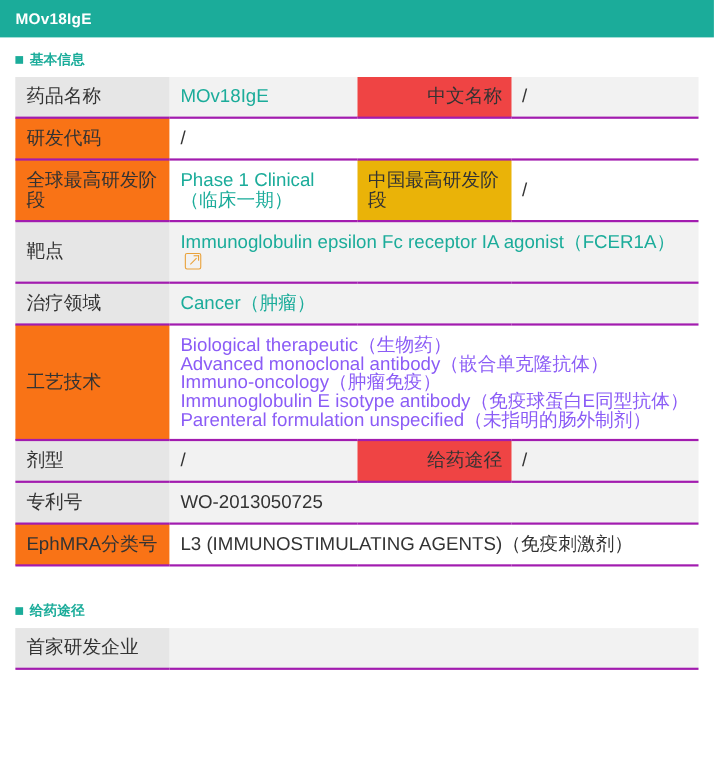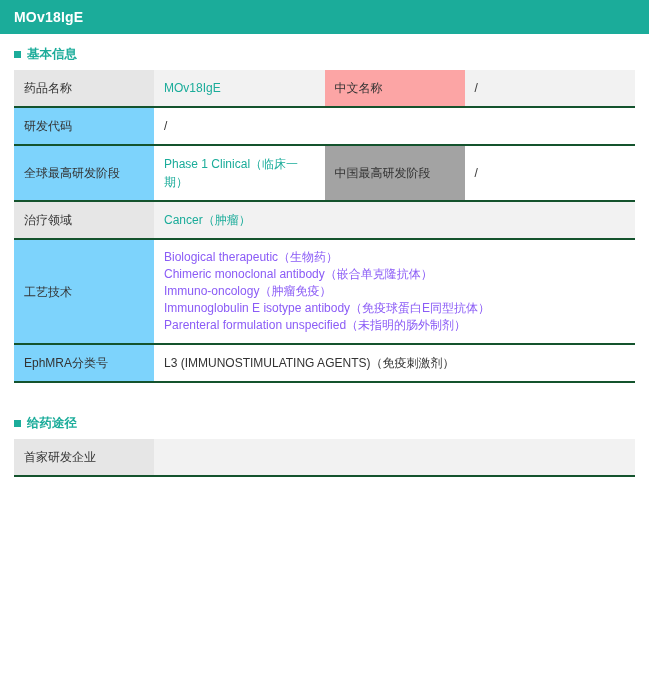--- a/index.html
+++ b/index.html
@@ -63,42 +63,43 @@
   }
   .tbl tr {
     background: #ffffff;
   }
   .tbl tr.alt {
     background: #f2f2f2;
   }
   .tbl td {
     padding: 9px 8px 9px 10px;
     vertical-align: middle;
-    border-bottom: 2px solid #14532d;
-    font-size: 12px;
+    border-bottom: 2px solid #a21caf;
+    font-size: 17px;
     line-height: 18px;
   }
   .tbl td.lbl {
     width: 122px;
     color: #333333;
-    background: #7dd3fc;
+    background: #f97316;
   }
   .tbl tr.alt td.lbl {
     background: #e6e6e6;
   }
   .tbl td.val {
     color: #333333;
   }
   .tbl td.lbl2 {
     width: 122px;
     color: #333333;
-    background: #a3a3a3;
+    background: #eab308;
   }
   .tbl tr.alt td.lbl2 {
-    background: #fca5a5;
+    background: #ef4444;
+    text-align: right;
   }
   .link {
     color: #1bac9a;
   }
   .plain {
     color: #8b5cf6;
   }
   .multi div {
     line-height: 17px;
   }
@@ -166,34 +167,50 @@
     </tr>
     <tr>
       <td class="lbl">全球最高研发阶段</td>
       <td class="val">
         <span class="link">Phase 1 Clinical（临床一期）</span>
       </td>
       <td class="lbl2">中国最高研发阶段</td>
       <td class="val">/</td>
     </tr>
     <tr class="alt">
+      <td class="lbl">靶点</td>
+      <td class="val" colspan="3">
+        <span class="link">Immunoglobulin epsilon Fc receptor IA agonist（FCER1A）</span><span class="edit-icon"></span>
+      </td>
+    </tr>
+    <tr class="alt">
       <td class="lbl">治疗领域</td>
       <td class="val" colspan="3">
         <span class="link">Cancer（肿瘤）</span>
       </td>
     </tr>
     <tr>
       <td class="lbl">工艺技术</td>
       <td class="val multi" colspan="3">
         <div class="plain">Biological therapeutic（生物药）</div>
-        <div class="plain">Chimeric monoclonal antibody（嵌合单克隆抗体）</div>
+        <div class="plain">Advanced monoclonal antibody（嵌合单克隆抗体）</div>
         <div class="plain">Immuno-oncology（肿瘤免疫）</div>
         <div class="plain">Immunoglobulin E isotype antibody（免疫球蛋白E同型抗体）</div>
         <div class="plain">Parenteral formulation unspecified（未指明的肠外制剂）</div>
       </td>
+    </tr>
+    <tr class="alt">
+      <td class="lbl">剂型</td>
+      <td class="val">/</td>
+      <td class="lbl2">给药途径</td>
+      <td class="val">/</td>
+    </tr>
+    <tr class="alt">
+      <td class="lbl">专利号</td>
+      <td class="val" colspan="3">WO-2013050725</td>
     </tr>
     <tr>
       <td class="lbl">EphMRA分类号</td>
       <td class="val" colspan="3">L3 (IMMUNOSTIMULATING AGENTS)（免疫刺激剂）</td>
     </tr>
   </tbody>
     </table>
 
   <div class="spacer"></div>
 

